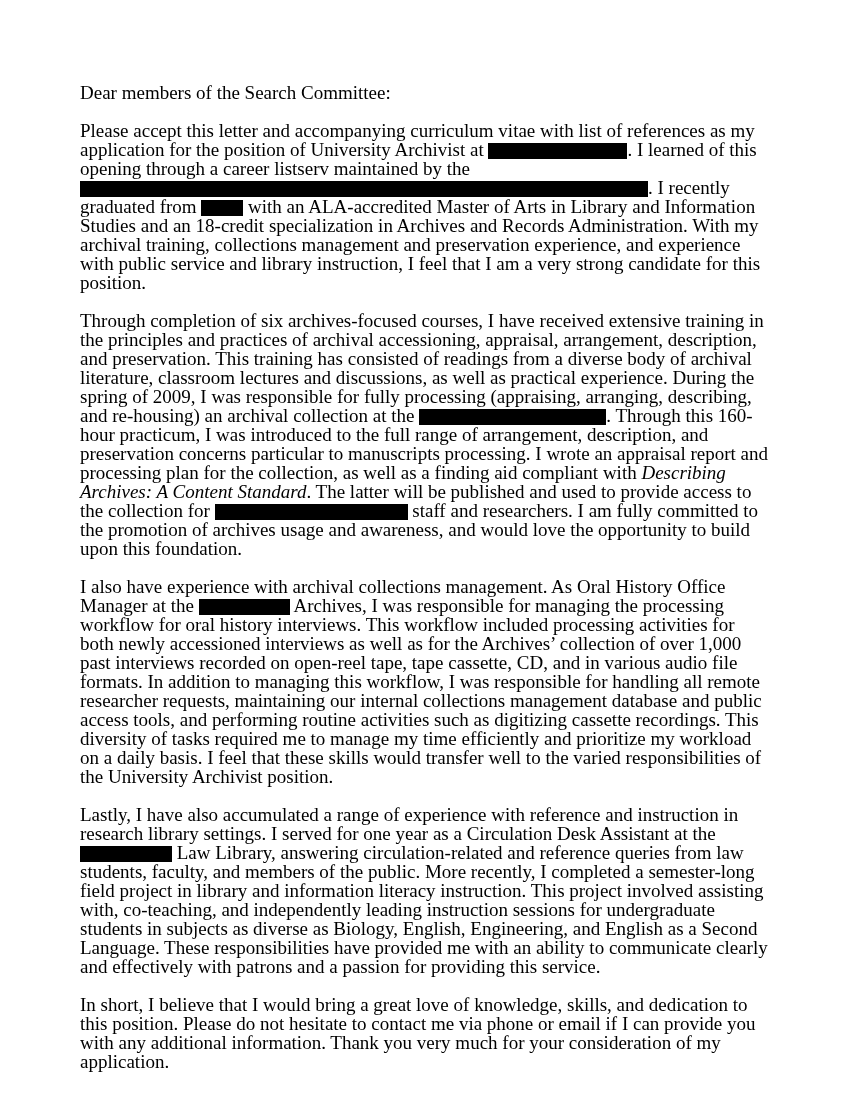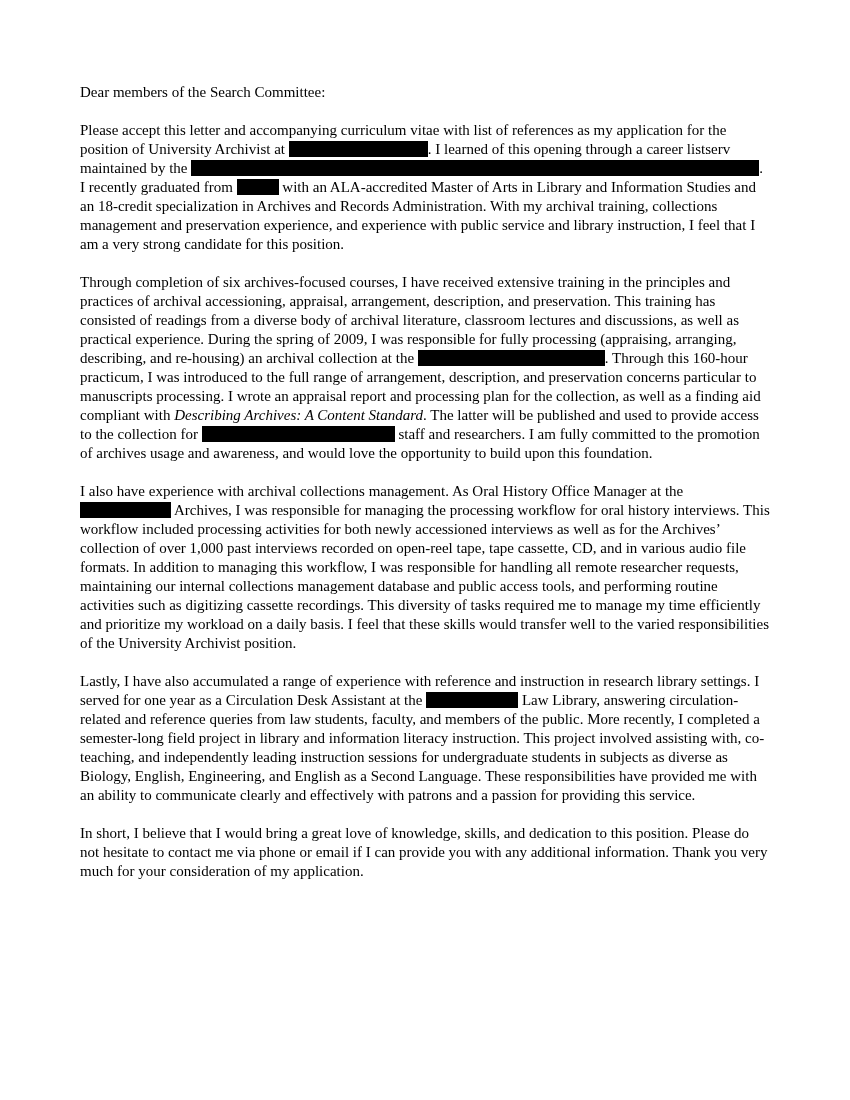--- a/index.html
+++ b/index.html
@@ -8,21 +8,21 @@
     background: #ffffff;
   }
   .page {
     position: relative;
     width: 850px;
     height: 1100px;
     background: #ffffff;
     box-sizing: border-box;
     padding: 83px 80px 0 80px;
     font-family: "Liberation Serif", "DejaVu Serif", serif;
-    font-size: 15px;
+    font-size: 19px;
     line-height: 19px;
     color: #000000;
     overflow: hidden;
   }
   .para {
     margin: 0 0 19px 0;
     text-align: left;
   }
   .redaction {
     display: inline-block;

